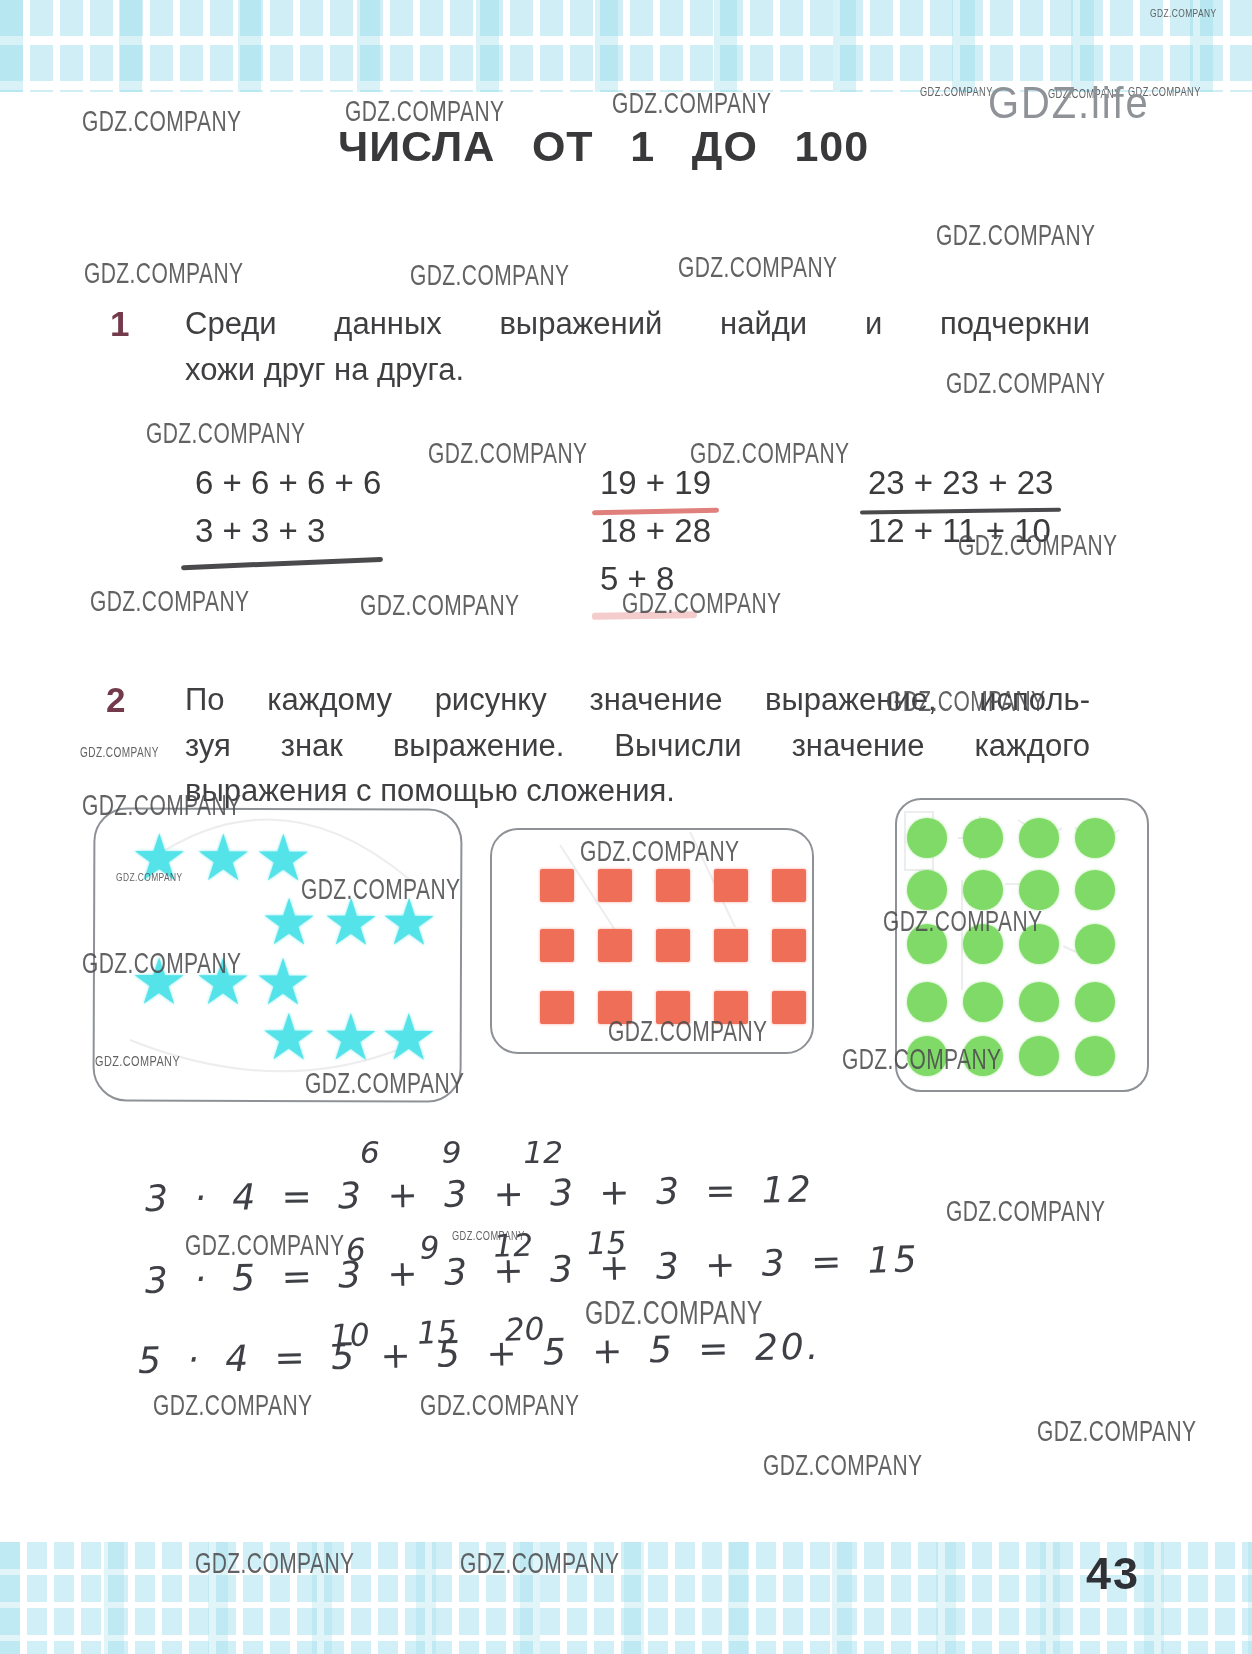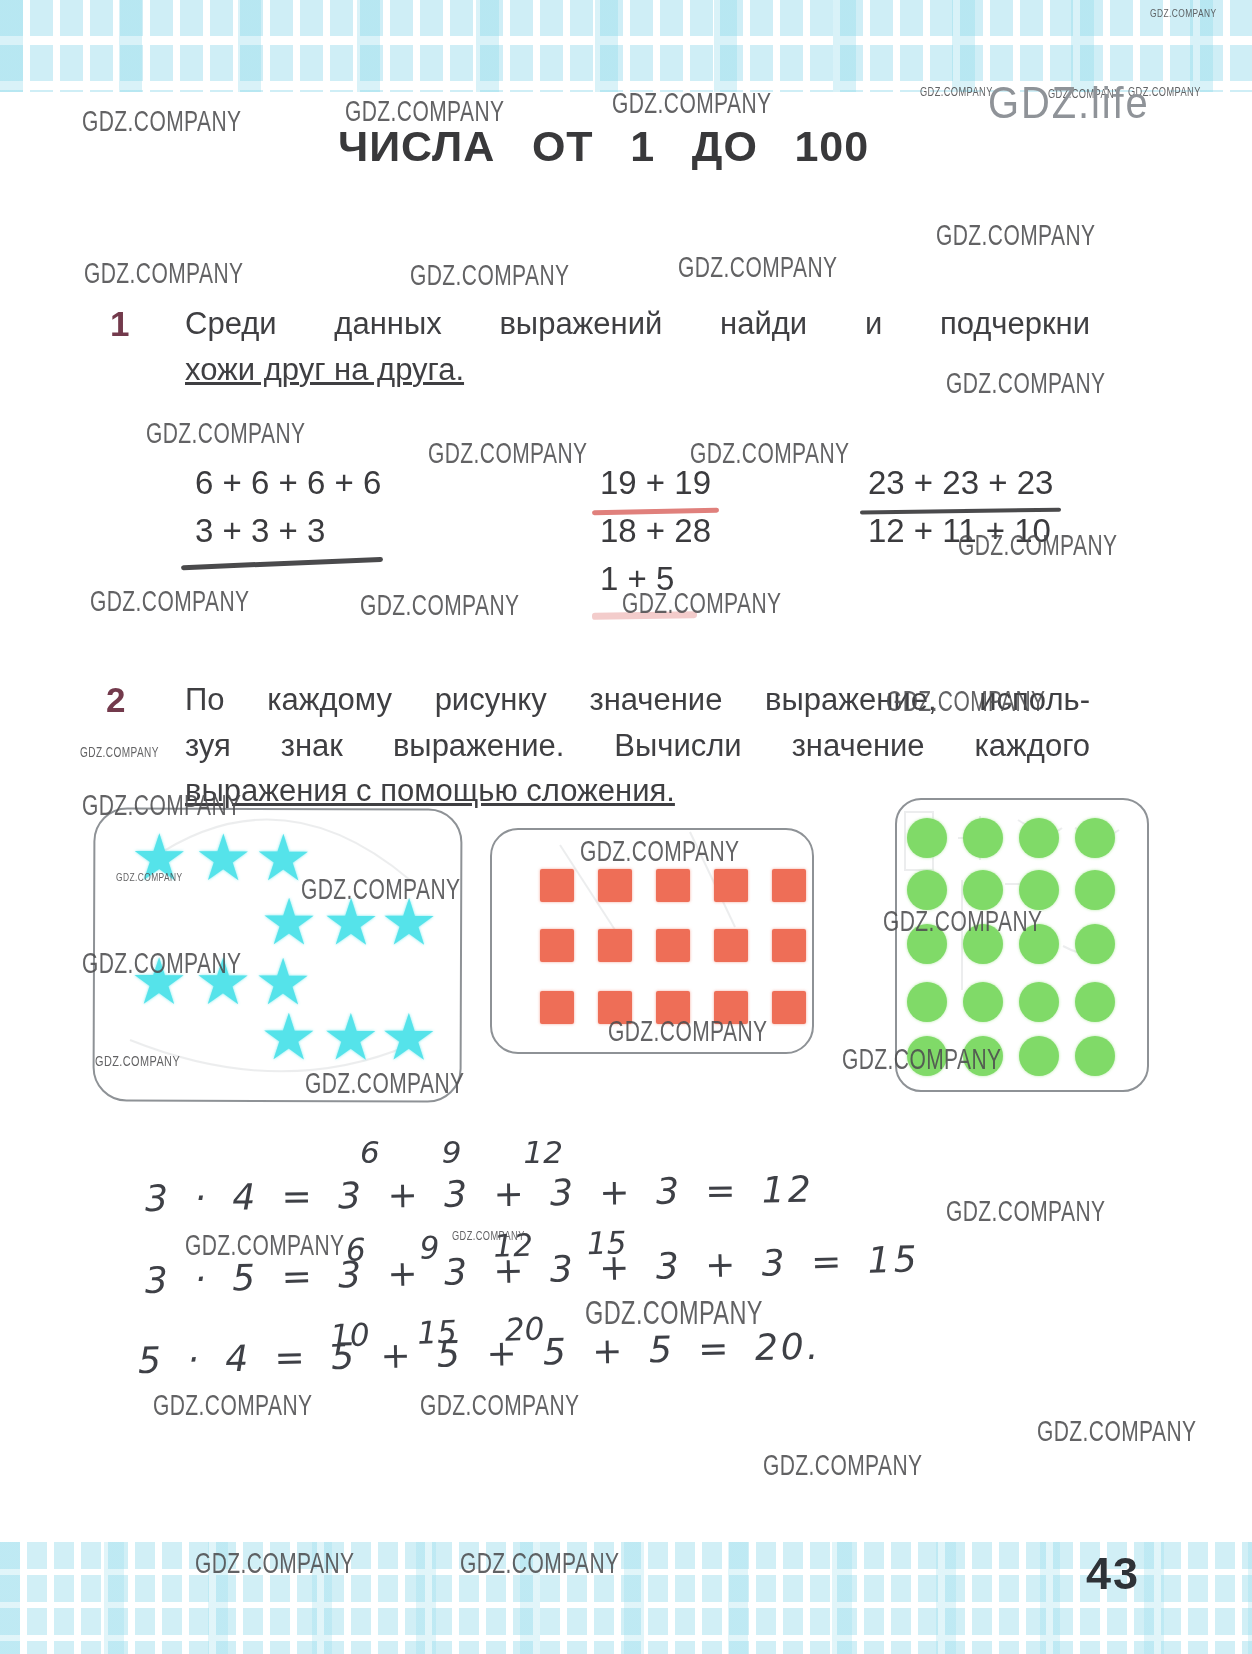--- a/index.html
+++ b/index.html
@@ -28,21 +28,21 @@
   .section{position:absolute;left:87px;top:238px;margin:0;font-size:38px;font-weight:700;
            word-spacing:.45em;color:#3a3a3c;z-index:2;}
   .task-num{position:absolute;font-size:35px;font-weight:700;color:#733a4c;z-index:2;}
   .t1{left:110px;top:304px;}
   .t2{left:106px;top:680px;}
   .task-text{position:absolute;left:185px;width:905px;font-size:31px;line-height:45.5px;
              color:#3f3f42;z-index:2;}
   .task1-text{top:301px;}
   .task2-text{top:677px;}
   .tline{text-align:justify;text-align-last:justify;}
-  .tline.last{text-align-last:left;text-decoration:underline;}
+  .tline.last{text-align-last:left;}
   
   .expr-col{position:absolute;top:461px;font-size:33px;color:#3b3b3e;z-index:2;}
   .c1{left:195px;}.c2{left:600px;}.c3{left:868px;}
   .expr{position:relative;height:48px;line-height:44px;white-space:nowrap;}
   .ul{position:absolute;left:-8px;right:-8px;height:4px;border-radius:3px;}
   .u-pencil{background:#4a4a4c;bottom:-2px;transform:rotate(-1deg);}
   .u-pink{background:#e0807c;height:5px;bottom:-5px;transform:rotate(-1.2deg);}
   .u-pinkfaint{background:rgba(224,128,124,.4);height:7px;bottom:-14px;width:105px;right:auto;
                transform:rotate(-1deg);}
   .c1 .expr:nth-child(2) .u-pencil{bottom:-9px;height:5px;left:-14px;right:-2px;transform:rotate(-2.4deg);}
@@ -150,21 +150,21 @@
       <div class="tline last">хожи друг на друга.</div>
     </div>
 
   <div class="expr-col c1">
       <div class="expr"><span class="expr-text">6 + 6 + 6 + 6</span></div>
       <div class="expr"><span class="expr-text">3 + 3 + 3</span><span class="ul u-pencil"></span></div>
     </div>
   <div class="expr-col c2">
       <div class="expr"><span class="expr-text">19 + 19</span><span class="ul u-pink"></span></div>
       <div class="expr"><span class="expr-text">18 + 28</span></div>
-      <div class="expr"><span class="expr-text">1 + 5</span><span class="ul u-pinkfaint"></span></div>
+      <div class="expr"><span class="expr-text">5 + 8</span><span class="ul u-pinkfaint"></span></div>
     </div>
   <div class="expr-col c3">
       <div class="expr"><span class="expr-text">23 + 23 + 23</span><span class="ul u-pencil"></span></div>
       <div class="expr"><span class="expr-text">12 + 11 + 10</span></div>
     </div>
 
   <div class="task-num t2">2</div>
   <div class="task-text task2-text">
       <div class="tline">По каждому рисунку значение выражение, исполь-</div>
       <div class="tline">зуя знак выражение. Вычисли значение каждого</div>

